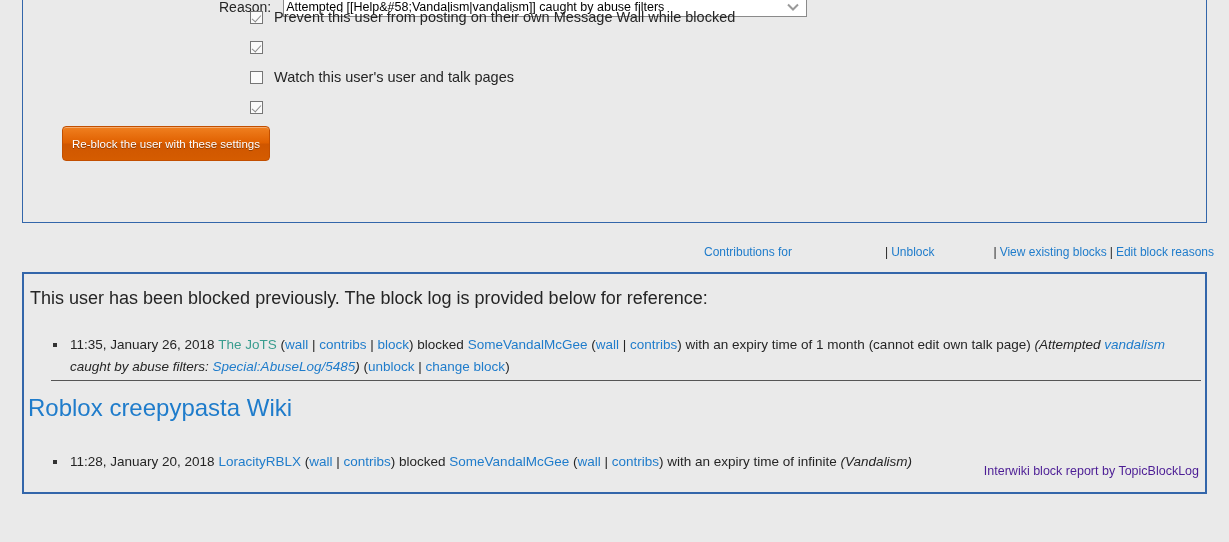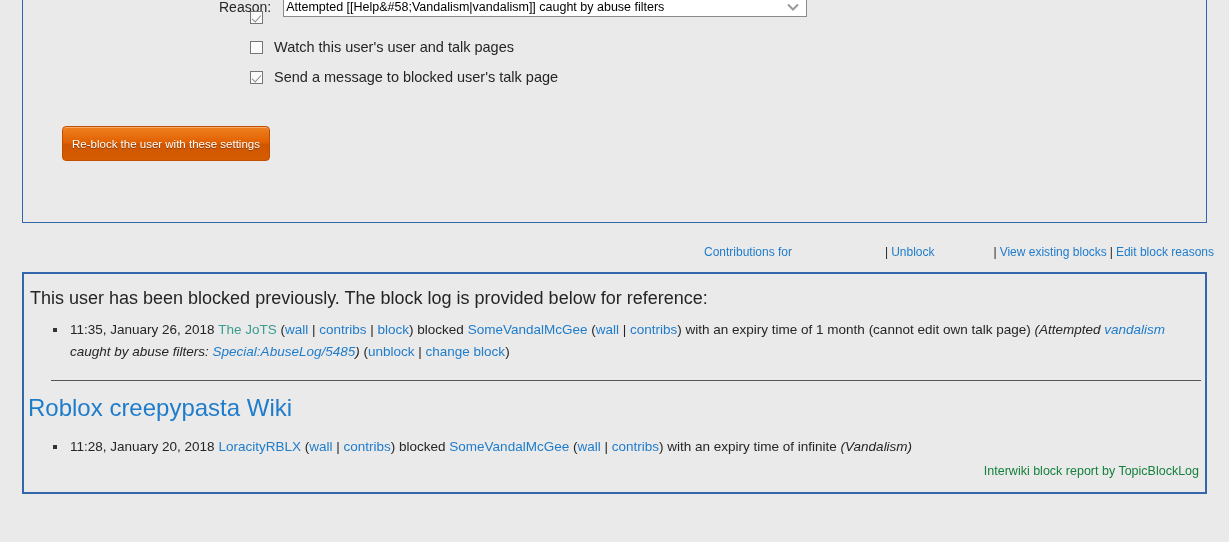--- a/index.html
+++ b/index.html
@@ -151,21 +151,21 @@
     margin: 0;
     padding: 0 0 0 22px;
     list-style: square;
     font-size: 13.5px;
     line-height: 22px;
     color: #252525;
   }
   ul.log-list li::marker { color: #333; }
   ul.log-list.first { top: 45px; width: 1140px; }
   ul.log-list.second { top: 162px; width: 1140px; }
-  ul.log-list li { padding-left: 2px; }
+  ul.log-list li { padding-left: 2px; margin-top: 15px; }
 
   a.user-green { color: #3a9d8f; text-decoration: none; }
   a.wl-i { color: #1f7ccb; text-decoration: none; font-style: italic; }
   .comment { font-style: italic; color: #252525; }
 
   .hr {
     position: absolute;
     left: 27px; top: 106px;
     width: 1150px; height: 0;
     border-top: 1px solid #555;
@@ -176,21 +176,21 @@
     font-size: 24px;
     color: #1f7ccb;
     text-decoration: none;
     font-weight: normal;
   }
   .log-footer {
     position: absolute;
     right: 6px; top: 190px;
     font-size: 12.5px;
   }
-  .log-footer a { color: #15803d; text-decoration: none; }
+  .log-footer a { color: #4c1d95; text-decoration: none; }
 </style>
 </head>
 <body>
 
 <div class="page">
 
   <div class="form-box">
 
     <div class="form-row row-reason-top">
       <span class="label-reason">Reason:</span>
@@ -202,28 +202,31 @@
           <svg width="12" height="8" viewBox="0 0 12 8">
               <path d="M1 1.5 L6 6.5 L11 1.5" fill="none" stroke="#9a9a9a" stroke-width="2"></path>
             </svg>
         </span>
       </span>
     </div>
 
     <div class="checks">
       <div class="check-row">
         <span class="cb checked"></span>
+        <span class="check-label">Prevent this user from posting on their own Message Wall while blocked</span>
+      </div>
+      <div class="check-row">
+        <span class="cb checked"></span>
       </div>
       <div class="check-row">
         <span class="cb"></span>
         <span class="check-label">Watch this user's user and talk pages</span>
       </div>
       <div class="check-row">
         <span class="cb checked"></span>
-        <span class="check-label">Send a message to blocked user's talk page</span>
       </div>
     </div>
 
     <div class="reblock-btn">Re-block the user with these settings</div>
   </div>
 
   <div class="tool-links">
     <a class="wl" href="#">Contributions for</a><span class="gap"></span><span class="sep">|</span><a class="wl" href="#">Unblock</a><span class="gap-sm"></span><span class="sep">|</span><a class="wl" href="#">View existing blocks</a><span class="sep">|</span><a class="wl" href="#">Edit block reasons</a>
   </div>
 

